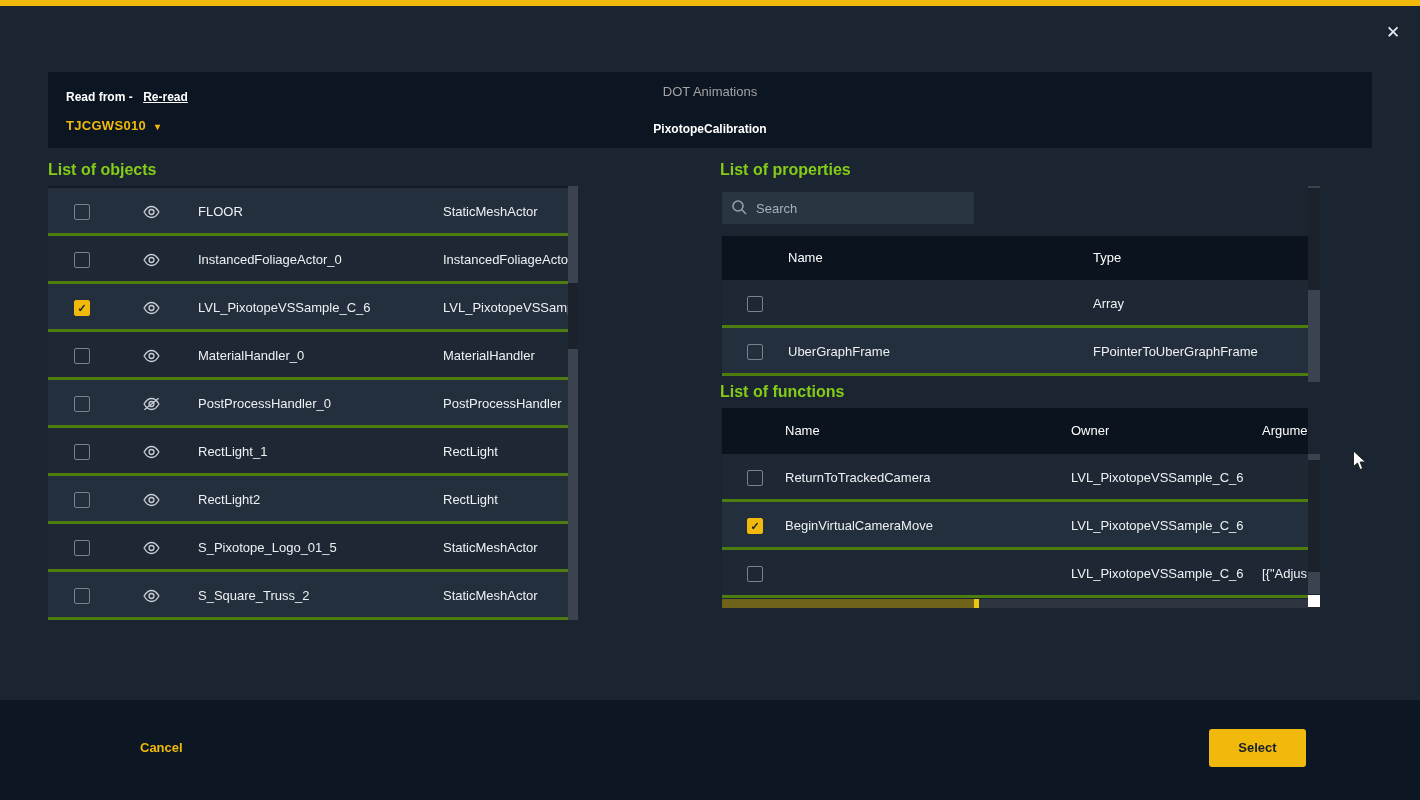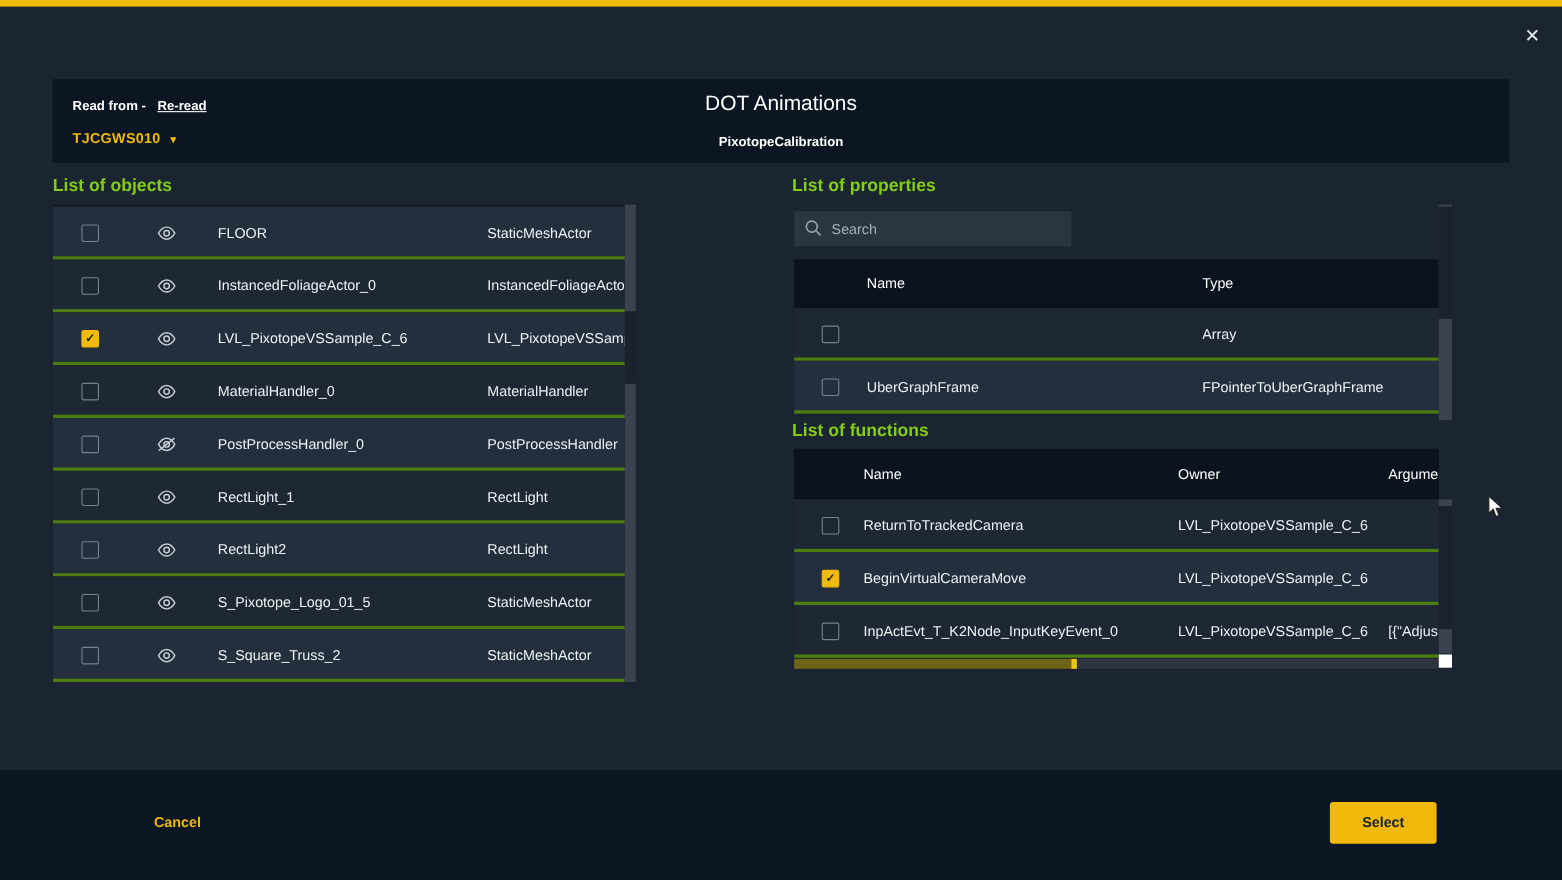--- a/index.html
+++ b/index.html
@@ -8,21 +8,21 @@
   .topbar{position:absolute;left:0;top:0;width:1420px;height:6px;background:#f0b90b}
   .close{position:absolute;top:22px;right:16px;width:22px;height:22px;font-size:17px;line-height:22px;text-align:center;color:#e8ecf1;cursor:default}
 
   
   .header{position:absolute;left:48px;top:72px;width:1324px;height:76px;background:#0c1622}
   .header-left{position:absolute;left:18px;top:15px}
   .readfrom{font-size:12px;font-weight:bold;color:#fff}
   .reread{font-size:12px;font-weight:bold;color:#fff;text-decoration:underline;margin-left:6px;cursor:pointer}
   .machine{margin-top:13px;font-size:13px;font-weight:bold;color:#f0b90b;letter-spacing:.3px;cursor:pointer}
   .machine .caret{font-size:10px;margin-left:5px}
-  .hdr-title{position:absolute;left:0;right:0;top:12px;text-align:center;font-size:19px;color:#ffffff}
+  .hdr-title{position:absolute;left:0;right:0;top:12px;text-align:center;font-size:13px;color:#a3a3a3}
   .hdr-sub{position:absolute;left:0;right:0;top:50px;text-align:center;font-size:12px;font-weight:bold;color:#fff}
 
   .section-heading{position:absolute;font-size:16px;font-weight:bold;color:#84cc16}
   #objects-heading{left:48px;top:161px}
   #props-heading{left:720px;top:161px}
   #funcs-heading{left:720px;top:383px}
 
   
   .row{position:relative;height:48px;border-bottom:3px solid #4d7c0f}
   .row:nth-child(odd){background:#232f3c}
@@ -257,21 +257,20 @@
     <span class="cell f-args"></span>
   </div>
   <div class="row">
     <span class="checkbox checked"></span>
     <span class="cell f-name">BeginVirtualCameraMove</span>
     <span class="cell f-owner">LVL_PixotopeVSSample_C_6</span>
     <span class="cell f-args"></span>
   </div>
   <div class="row">
     <span class="checkbox"></span>
-    <span class="cell f-name">InpActEvt_T_K2Node_InputKeyEvent_0</span>
     <span class="cell f-owner">LVL_PixotopeVSSample_C_6</span>
     <span class="cell f-args">[{"Adjus</span>
   </div>
 </div>
 <div class="vscroll" id="funcs-scroll">
     <div class="thumb"></div>
   </div>
 <div class="hscroll">
     <div class="hthumb"></div>
     <div class="hcap"></div>

